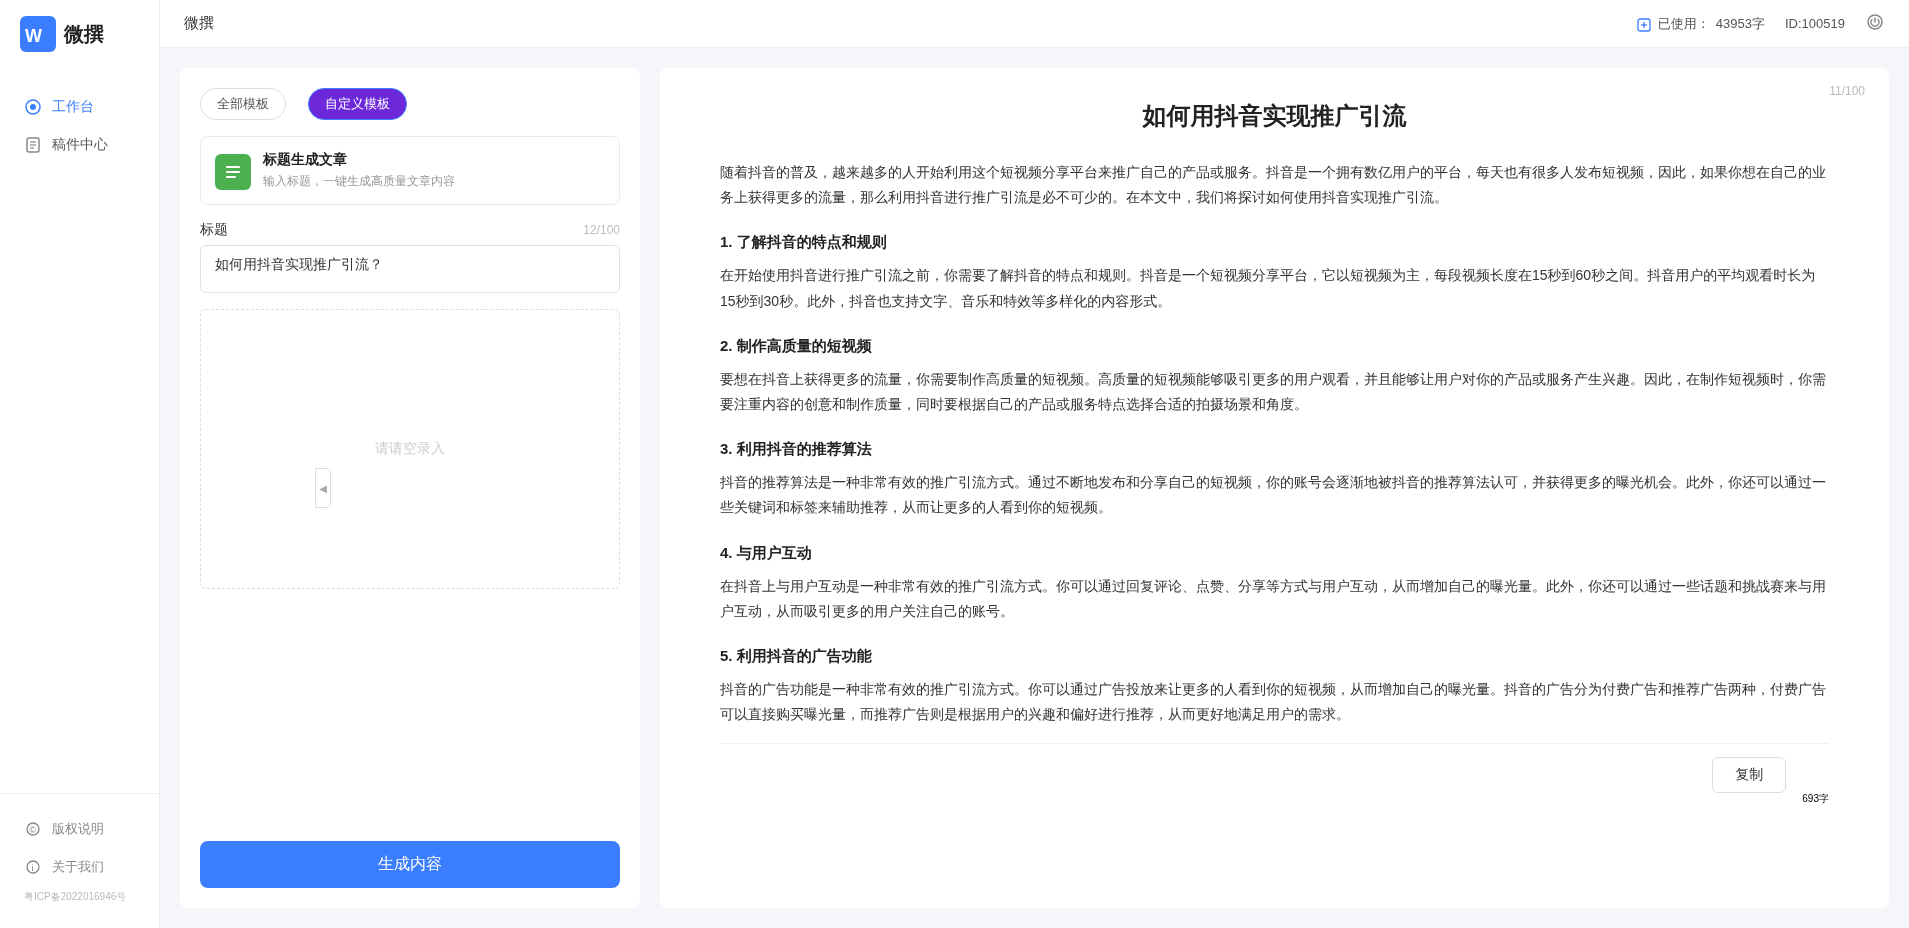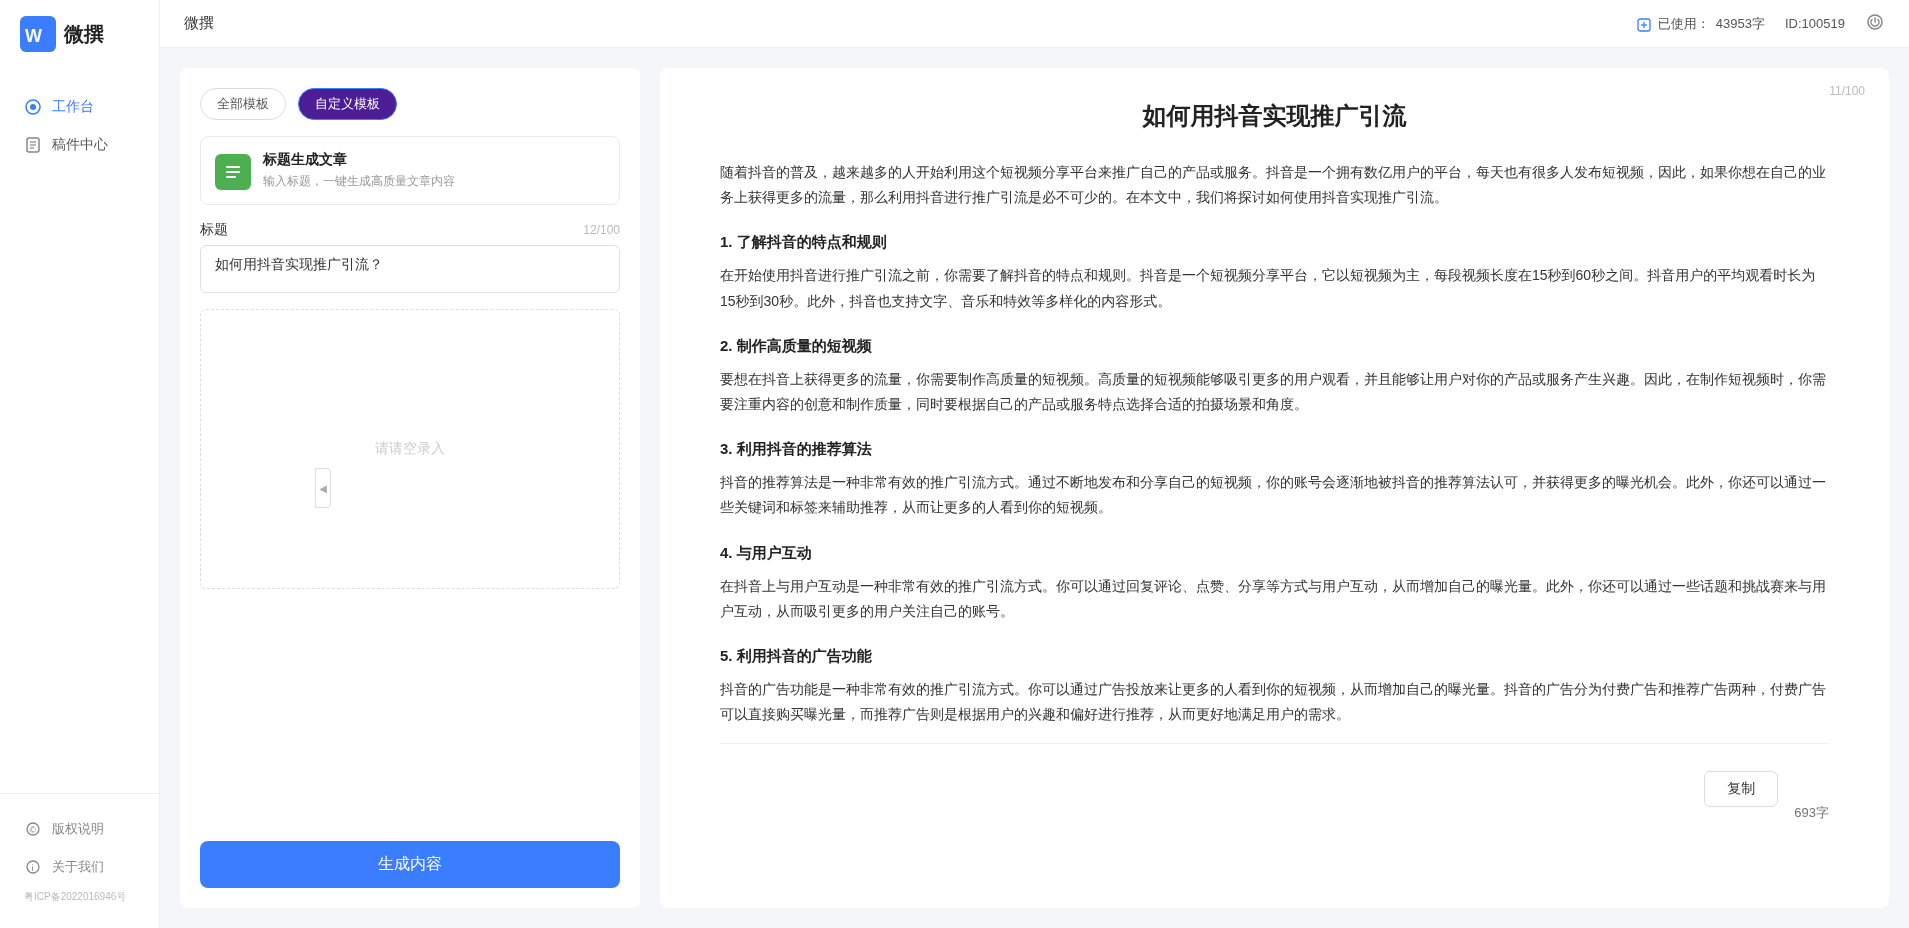--- a/index.html
+++ b/index.html
@@ -157,40 +157,40 @@
       padding: 20px;
       display: flex;
       flex-direction: column;
       gap: 16px;
       flex-shrink: 0;
       overflow-y: auto;
     }
 
     #template-tabs {
       display: flex;
-      gap: 12px;
+      gap: 22px;
     }
 
     .template-tab {
       padding: 6px 16px;
       border-radius: 20px;
       font-size: 13px;
       cursor: pointer;
       border: none;
       outline: none;
     }
 
     .template-tab.inactive {
       background: #fff;
       color: #555;
       border: 1px solid #ddd;
     }
 
     .template-tab.active {
-      background: #4c1d95;
+      background: #6d28d9;
       color: #fff;
       border: 1px solid #3b7dff;
     }
 
     #template-card {
       display: flex;
       align-items: flex-end;
       gap: 12px;
       padding: 14px;
       border: 1px solid #e8eaf0;
@@ -357,38 +357,38 @@
       font-weight: 600;
       margin: 18px 0 8px;
       color: #222;
     }
 
     #right-bottom {
       display: flex;
       align-items: center;
       justify-content: flex-end;
       gap: 16px;
-      padding-top: 12px;
+      padding-top: 0;
       border-top: 1px solid #f0f0f0;
       margin-top: 16px;
     }
 
     #copy-btn {
       padding: 8px 22px;
       background: #fff;
       border: 1px solid #ddd;
       border-radius: 6px;
       cursor: pointer;
       font-size: 14px;
       color: #333;
     }
 
     #word-count {
-      font-size: 13px;
-      color: #737373;
+      font-size: 10px;
+      color: #000000;
       margin-top: 48px;
     }
 
     
     ::-webkit-scrollbar { width: 6px; }
     ::-webkit-scrollbar-track { background: #f5f5f5; }
     ::-webkit-scrollbar-thumb { background: #ddd; border-radius: 3px; }
   </style>
 </head>
 <body>

